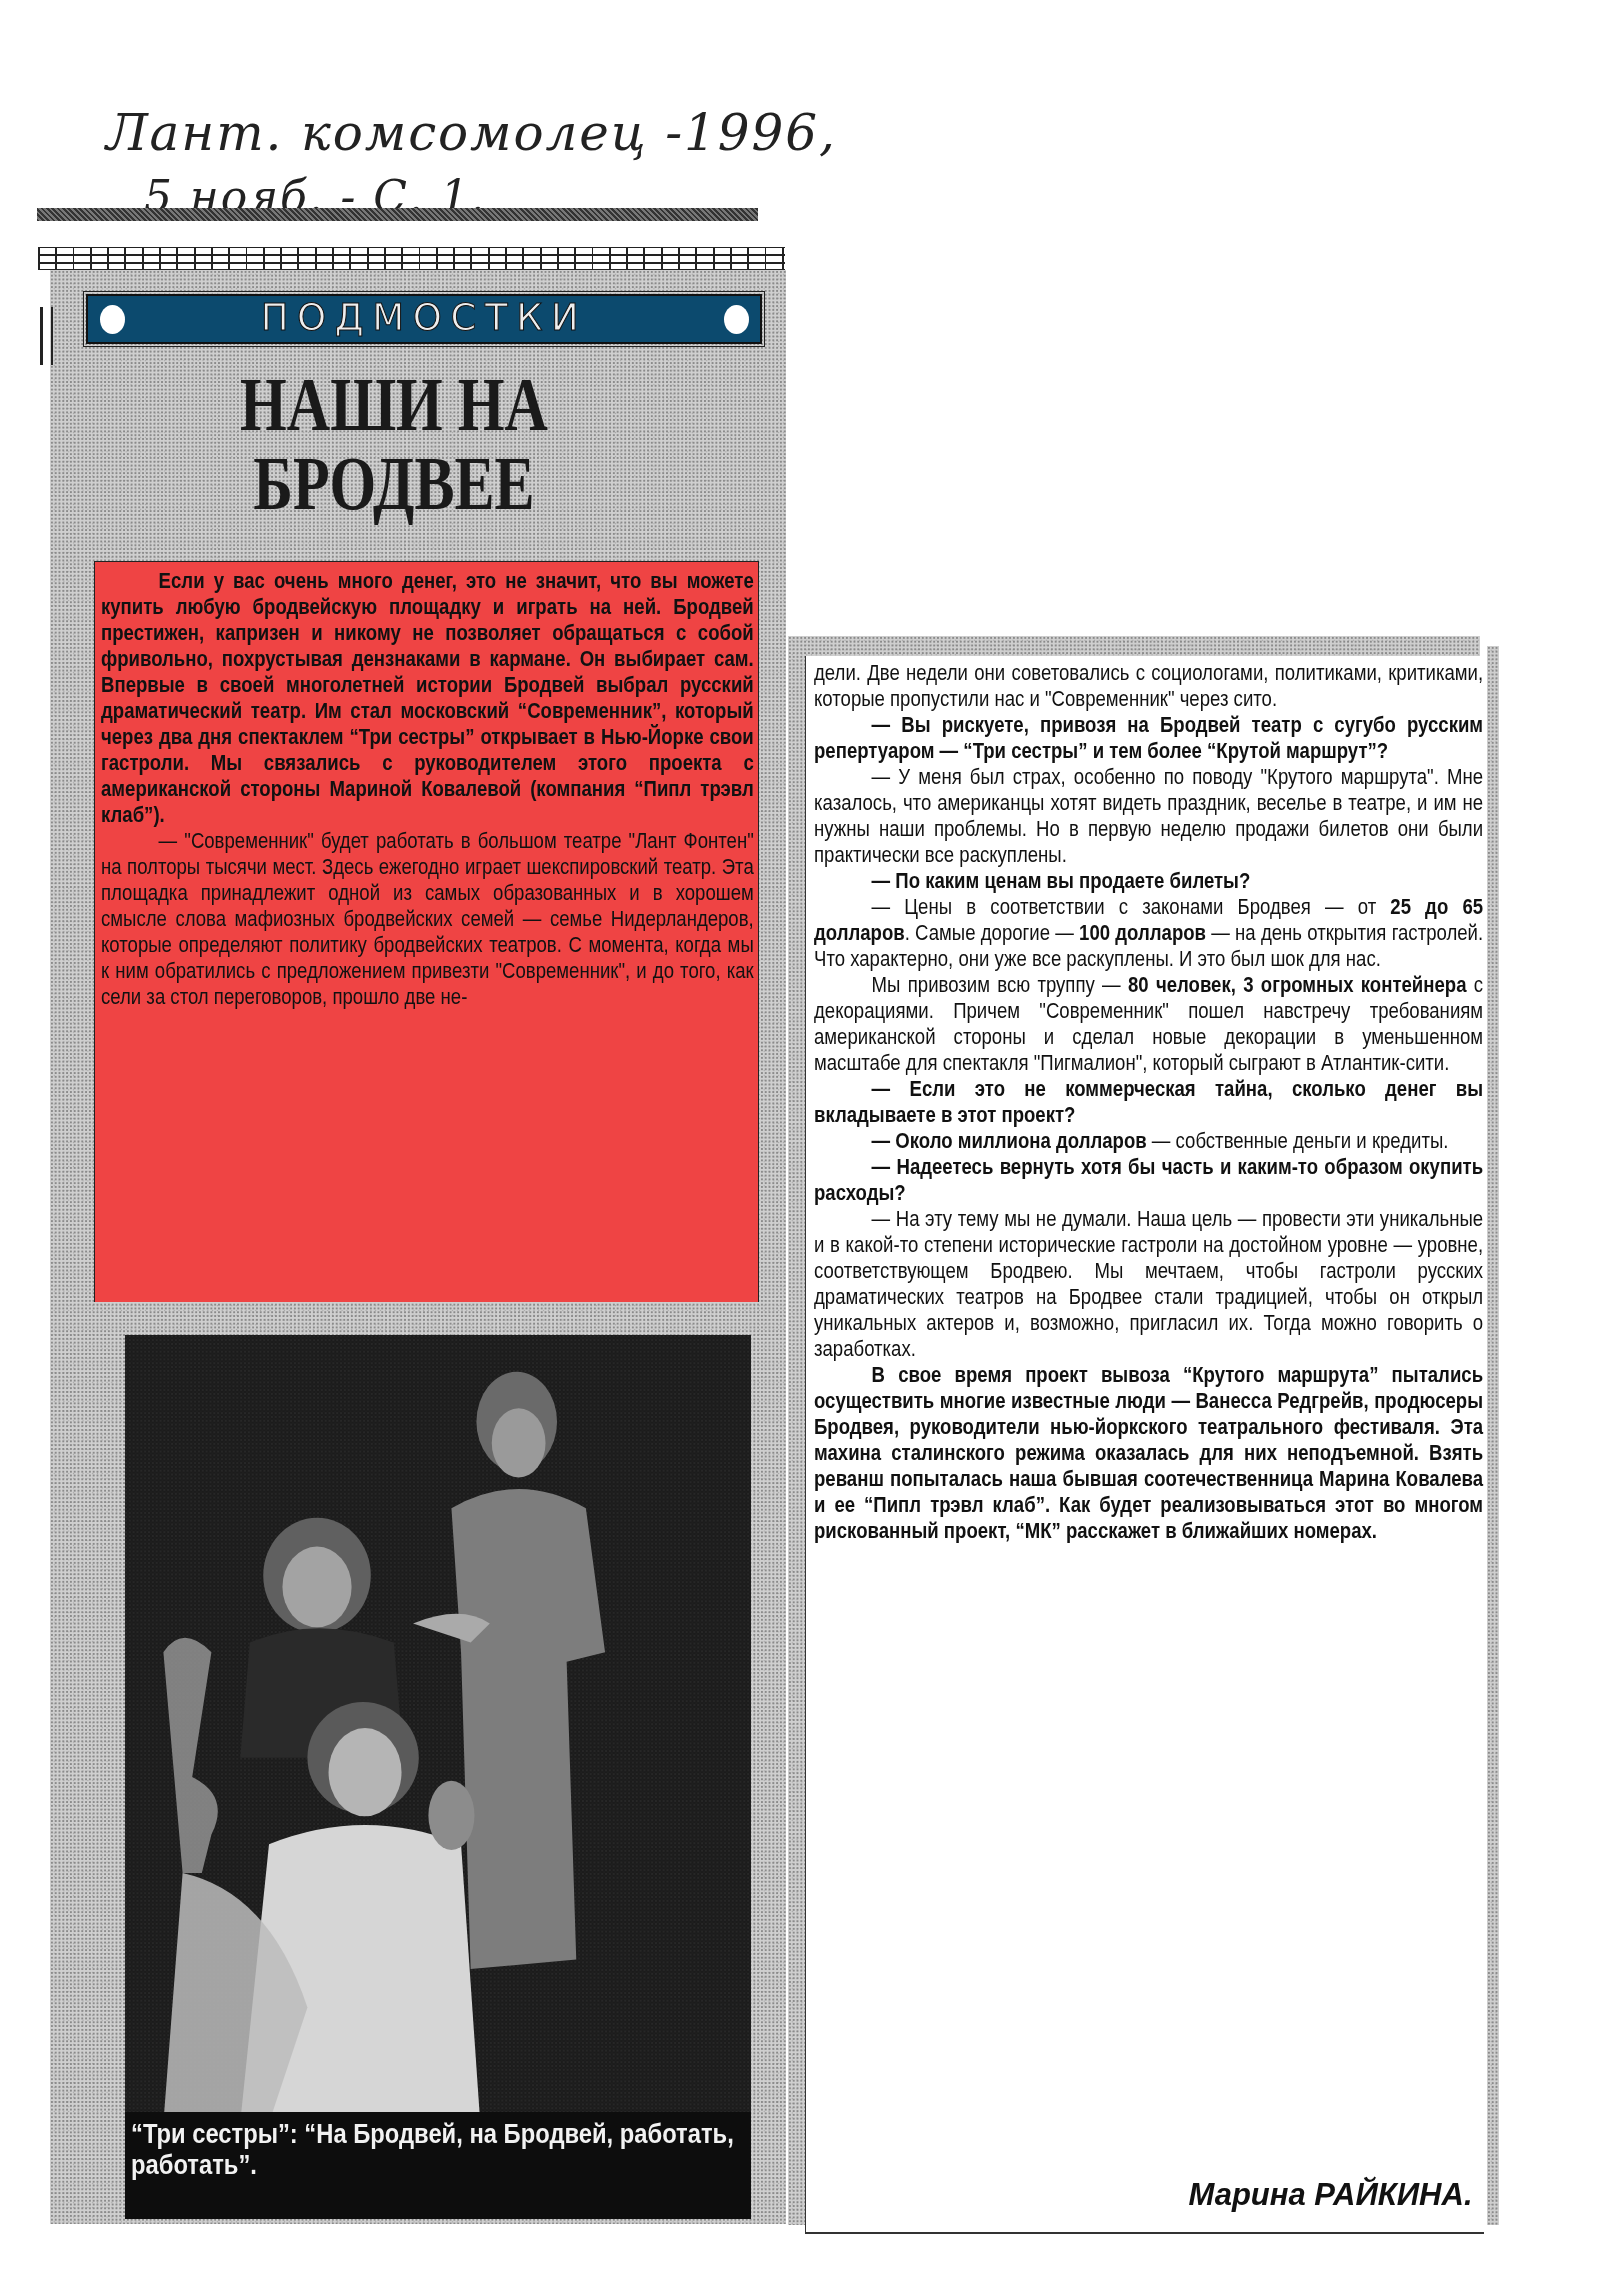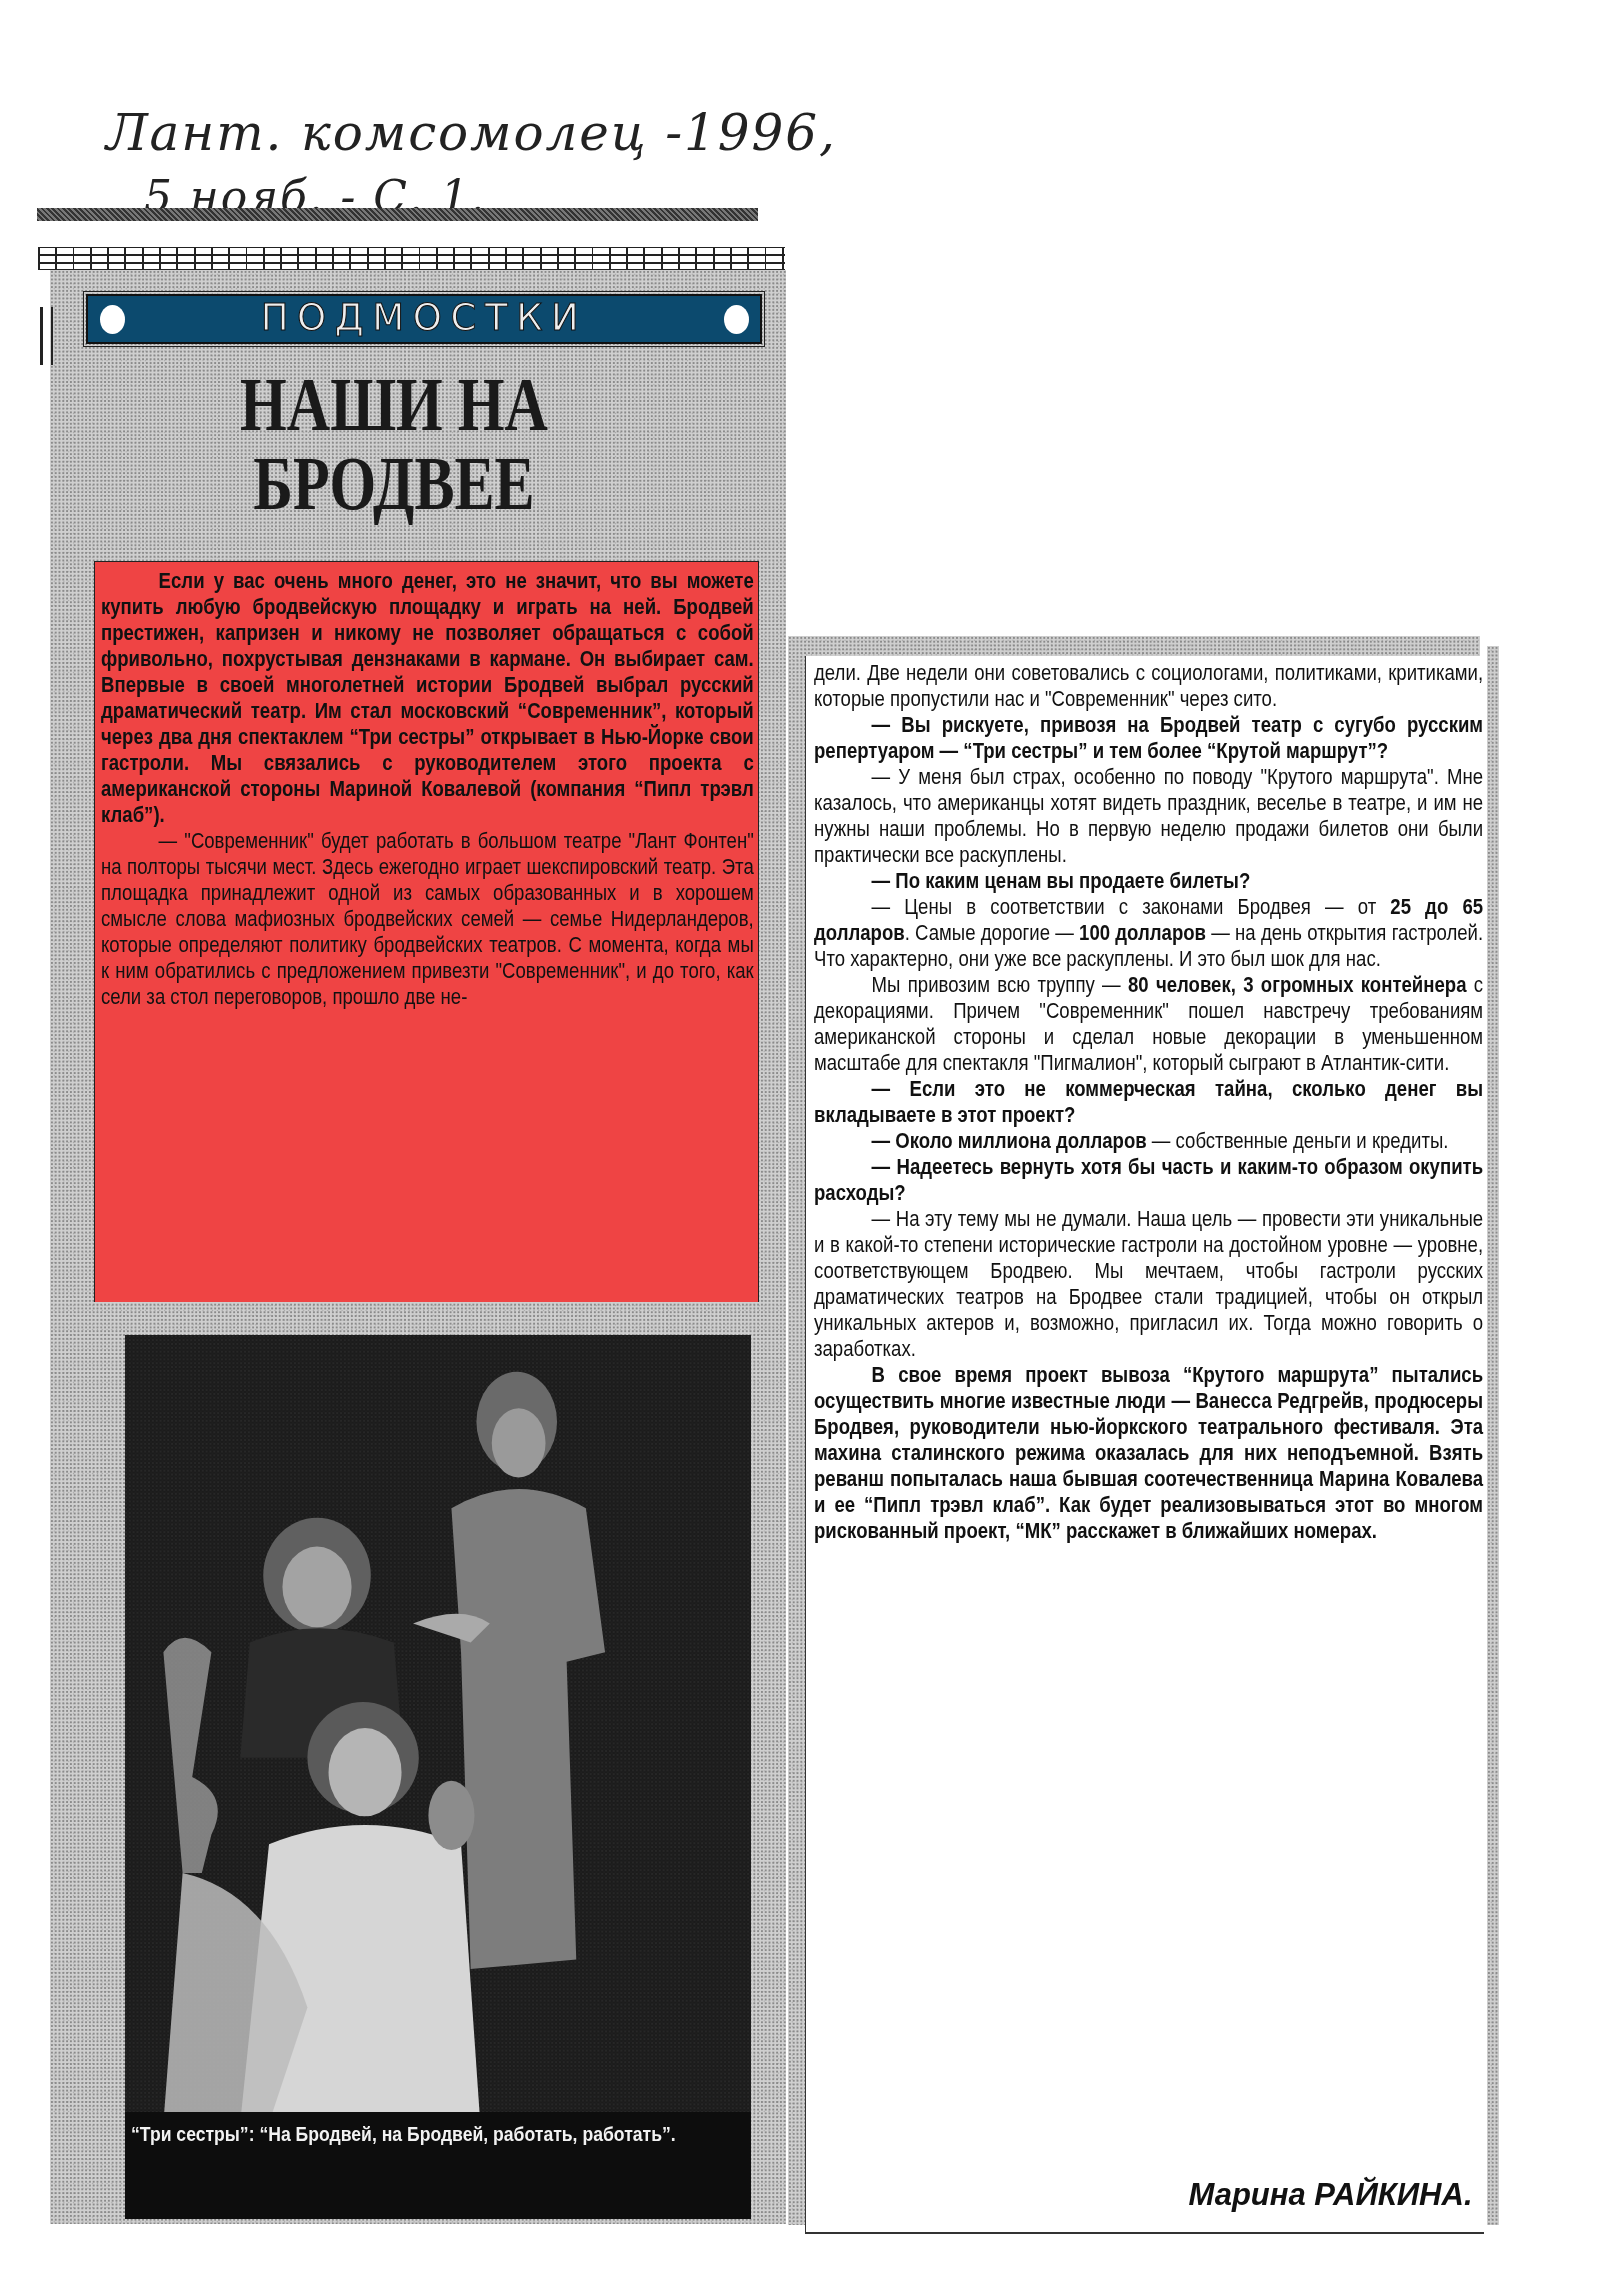--- a/index.html
+++ b/index.html
@@ -73,21 +73,21 @@
   p { margin:0; }
   .indent { text-indent:67px; }
   .b { font-weight:bold; }
   #photo-wrap {
     position:absolute; left:125px; top:1335px; width:626px; height:884px;
     background:#151515; overflow:hidden;
   }
   #photo-art { position:absolute; left:0; top:0; width:626px; height:788px; }
   #caption {
     position:absolute; left:0; bottom:0; width:615px; height:92px; padding:7.7px 5.8px;
-    color:#f2f2f2; font-weight:bold; font-size:20px; line-height:31px; background:#0d0d0d;margin-top:20px;
+    color:#f2f2f2; font-weight:bold; font-size:27px; line-height:31px; background:#0d0d0d;margin-top:20px;
   }
   #caption span { display:inline-block; transform:scaleX(0.88); transform-origin:left; white-space:nowrap; }
   #right-panel {
     position:absolute; left:788px; top:636px; width:692px; height:1589px;
   }
   #right-box {
     position:absolute; left:805px; top:636px; width:678px; height:1576px;
     background:#fff; border-left:1.9px solid #333; border-bottom:2.9px solid #333;margin-top:20px;
   }
   #right-shadow {

